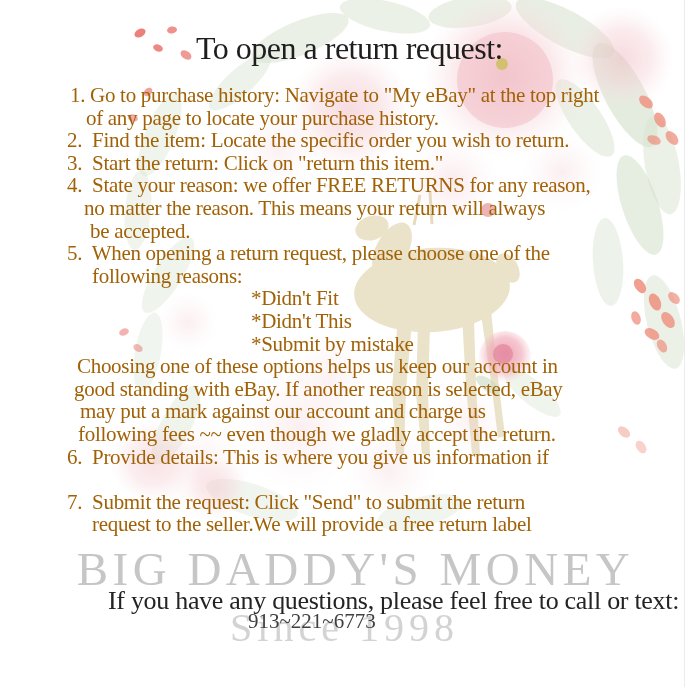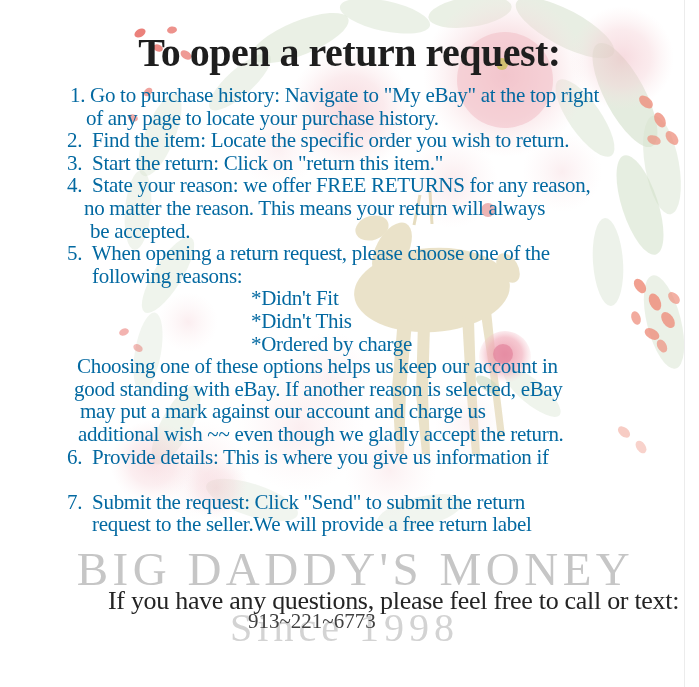--- a/index.html
+++ b/index.html
@@ -4,25 +4,25 @@
 <style>
   html,body{margin:0;padding:0;background:#888;}
   .poster{
     position:relative;width:699px;height:687px;background:#ffffff;
     overflow:hidden;font-family:"Liberation Serif",serif;color:#262626;
   }
   svg.bg{position:absolute;left:0;top:0;}
   .edge-line{position:absolute;top:0;left:684px;width:1px;height:687px;background:#ececec;}
   .title{
     position:absolute;top:31px;left:0;width:699px;text-align:center;
-    font-size:40px;font-weight:700;letter-spacing:-0.5px;color:#1e1e1e;line-height:1.1;
+    font-size:32px;font-weight:400;letter-spacing:-0.5px;color:#1e1e1e;line-height:1.1;
   }
   .ln{
     position:absolute;white-space:pre;
-    font-size:21px;line-height:22.6px;letter-spacing:-0.3px;color:#0369a1;text-align:right;
+    font-size:21px;line-height:22.6px;letter-spacing:-0.3px;color:#a16207;text-align:right;
   }
   .wm-brand{
     position:absolute;top:546px;left:0;width:699px;text-align:center;
     font-size:47px;letter-spacing:4.5px;color:#c6c6c6;line-height:1;
     transform:translateX(6px);
   }
   .wm-since{
     position:absolute;top:608px;left:0;width:699px;text-align:center;
     font-size:40px;letter-spacing:5px;color:#d3d3d3;line-height:1;
     transform:translateX(-5px);
@@ -155,25 +155,25 @@
   <div class="ln" style="top:106.6px;left:86px">of any page to locate your purchase history.</div>
   <div class="ln" style="top:129.2px;left:67px">2.  Find the item: Locate the specific order you wish to return.</div>
   <div class="ln" style="top:151.8px;left:67px">3.  Start the return: Click on "return this item."</div>
   <div class="ln" style="top:174.4px;left:67px">4.  State your reason: we offer FREE RETURNS for any reason,</div>
   <div class="ln" style="top:197px;left:84px">no matter the reason. This means your return will always</div>
   <div class="ln" style="top:219.6px;left:90px">be accepted.</div>
   <div class="ln" style="top:242.2px;left:67px">5.  When opening a return request, please choose one of the</div>
   <div class="ln" style="top:264.8px;left:92px">following reasons:</div>
   <div class="ln" style="top:287.4px;left:251px">*Didn't Fit</div>
   <div class="ln" style="top:310px;left:251px">*Didn't This</div>
-  <div class="ln" style="top:332.6px;left:251px">*Ordered by charge</div>
+  <div class="ln" style="top:332.6px;left:251px">*Submit by mistake</div>
   <div class="ln" style="top:355.2px;left:77px">Choosing one of these options helps us keep our account in</div>
   <div class="ln" style="top:377.8px;left:74px">good standing with eBay. If another reason is selected, eBay</div>
   <div class="ln" style="top:400.4px;left:80px">may put a mark against our account and charge us</div>
-  <div class="ln" style="top:423px;left:78px">additional wish ~~ even though we gladly accept the return.</div>
+  <div class="ln" style="top:423px;left:78px">following fees ~~ even though we gladly accept the return.</div>
   <div class="ln" style="top:445.6px;left:67px">6.  Provide details: This is where you give us information if</div>
   <div class="ln" style="top:490.8px;left:67px">7.  Submit the request: Click "Send" to submit the return</div>
   <div class="ln" style="top:513.4px;left:92px">request to the seller.We will provide a free return label</div>
 
   <div class="footer-line">If you have any questions, please feel free to call or text:</div>
   <div class="phone">913~221~6773</div>
 
 </div>
 
 </body></html>

